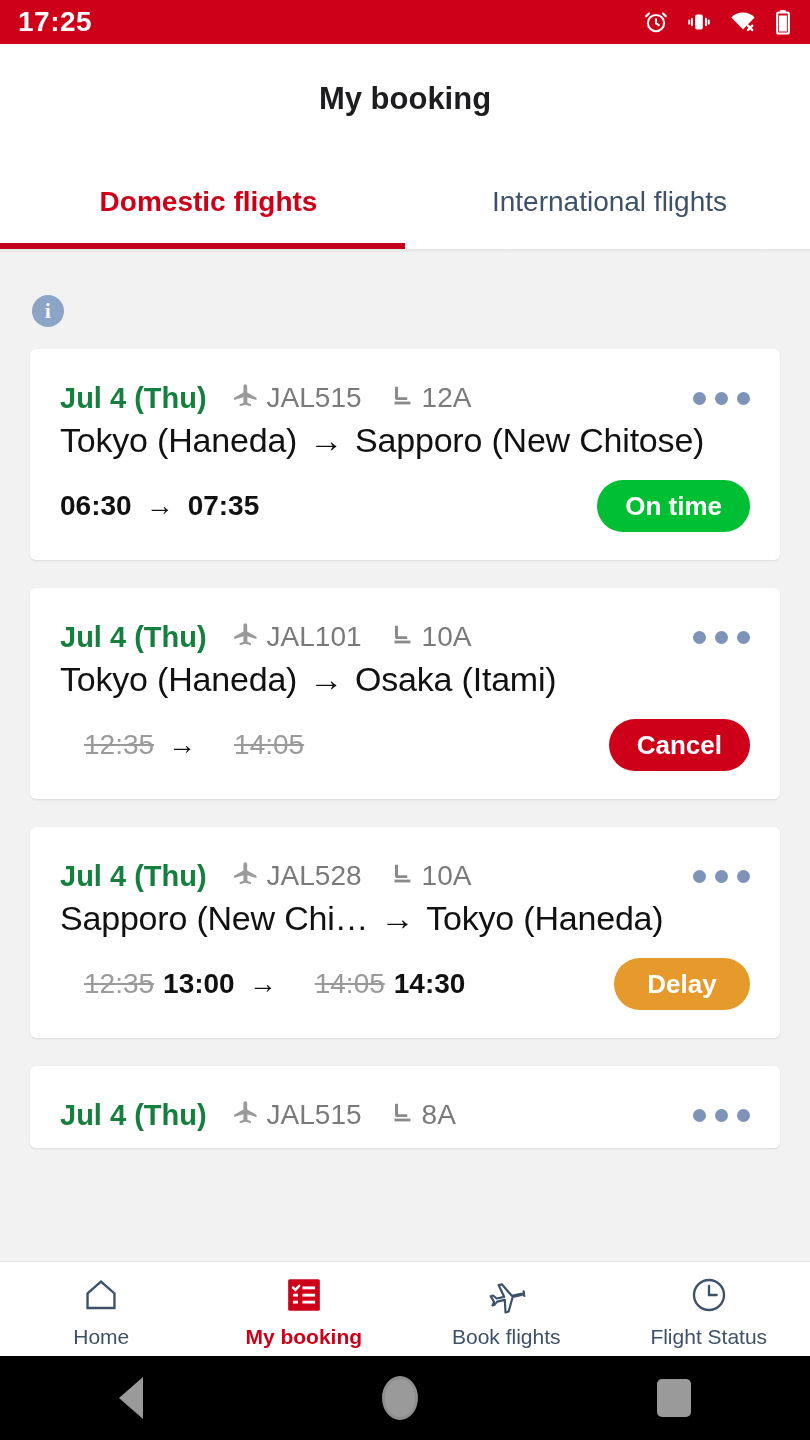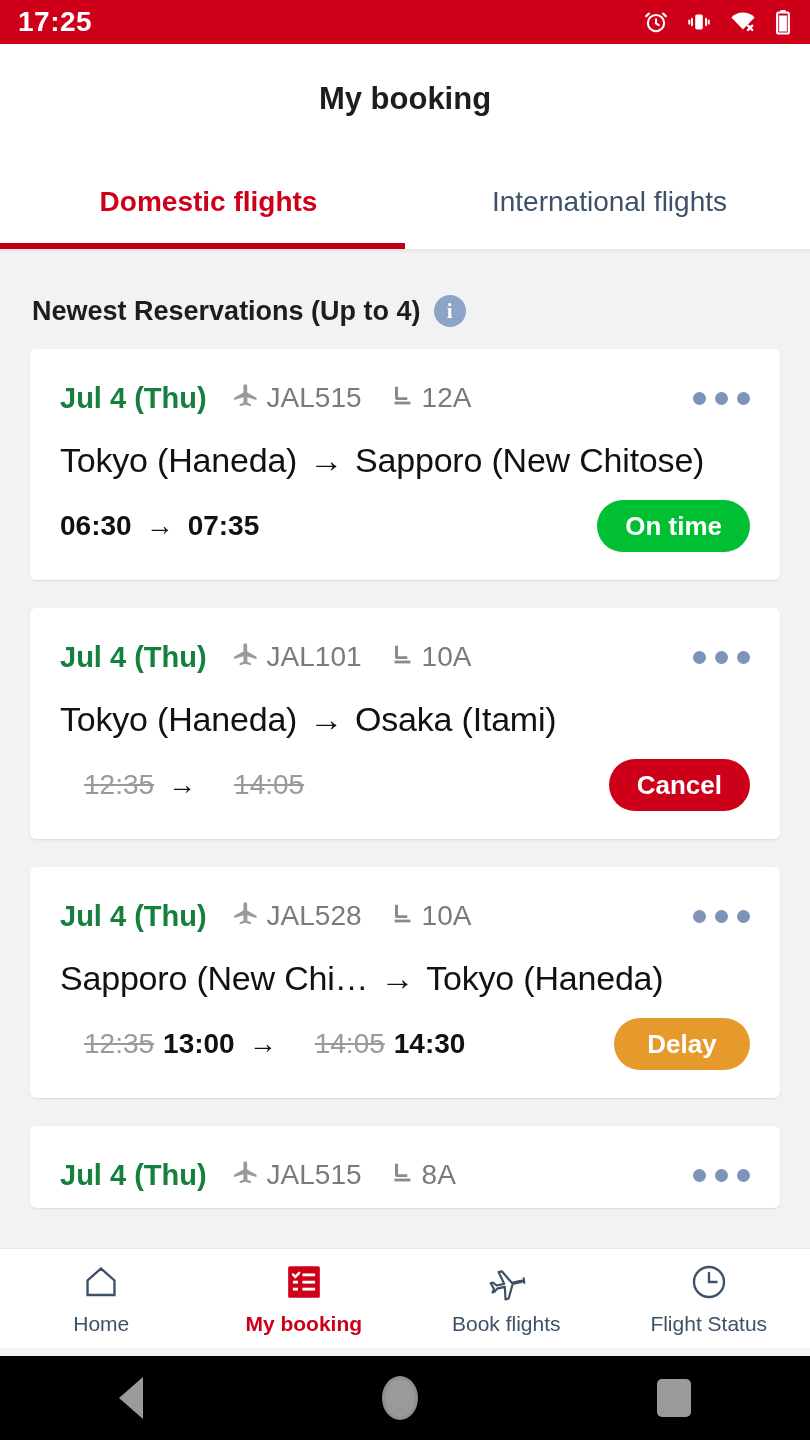--- a/index.html
+++ b/index.html
@@ -63,21 +63,21 @@
   }
   .card-row1 { display: flex; align-items: center; height: 46px; }
   .card-date { font-size: 29px; font-weight: bold; color: #15803d; white-space: nowrap; }
   .meta { display: flex; align-items: center; margin-left: 24px; gap: 6px; }
   .meta + .meta { margin-left: 26px; }
   .meta-text { font-size: 28px; color: #7a7a7a; white-space: nowrap; }
   .dots { margin-left: auto; display: flex; gap: 9px; }
   .dots i { width: 13px; height: 13px; border-radius: 50%; background: #7E93B8; display: block; }
 
   .card-route {
-    font-size: 34px; color: #111; margin-top: 20px;
+    font-size: 34px; color: #111; 
     white-space: nowrap; overflow: hidden; letter-spacing: -.2px;
   }
   .card-route .arrow { margin: 0 12px; }
 
   .card-row3 {
     display: flex; align-items: center; margin-top: 20px; min-height: 50px;
   }
   .times { font-size: 28px; color: #111; font-weight: bold; display: flex; align-items: center; flex-wrap: nowrap; }
   .times .old { text-decoration: line-through; color: #9a9a9a; font-weight: normal; margin-left: 24px; }
   .times .sep { margin: 0 14px; font-weight: normal; }
@@ -88,21 +88,21 @@
     min-width: 136px; text-align: center;
   }
   .pill.green { background: #00BF33; text-align: center; }
   .pill.red { background: #CE0019; }
   .pill.orange { background: #E59A2B; }
 
   .card.partial { padding-bottom: 10px; margin-bottom: 0; }
 
   
   .bottomnav {
-    position: absolute; left: 0; bottom: 92px; width: 810px; height: 100px;
+    position: absolute; left: 0; bottom: 79px; width: 810px; height: 100px;
     background: #ffffff; display: flex; align-items: center;
     border-top: 1px solid #e6e6e6;
   }
   .navitem {
     flex: 1; display: flex; flex-direction: column; align-items: center; gap: 9px;
   }
   .navlabel { font-size: 21px; color: #3D5169; }
   .navitem.active .navlabel { color: #CE0019; font-weight: bold; }
   .navicon { height: 42px; display: flex; align-items: center; justify-content: center; }
 
@@ -163,21 +163,20 @@
     <div class="tab inactive">
       <span>International flights</span>
     </div>
     <div class="tab-underline"></div>
   </div>
   <div class="tabs-shadow"></div>
 
   <div class="content">
 
     <div class="section-head">
-      <div class="section-title">Newest Reservations (Up to 4)</div>
       <div class="info-icon">i</div>
     </div>
 
     <div class="card">
       <div class="card-row1">
         <div class="card-date">Jul 4 (Thu)</div>
         <div class="meta">
           <span>
             <svg width="30" height="28" viewBox="0 0 24 24">
                 <path d="M21 15.5v-2l-8-4.5V3.6a1.6 1.6 0 0 0-3.2 0V9l-8 4.5v2l8-2.4v4.6L6.6 19v1.7l4.8-1.2 4.8 1.2V19l-3-1.3V13z" fill="#9a9a9a"></path>

